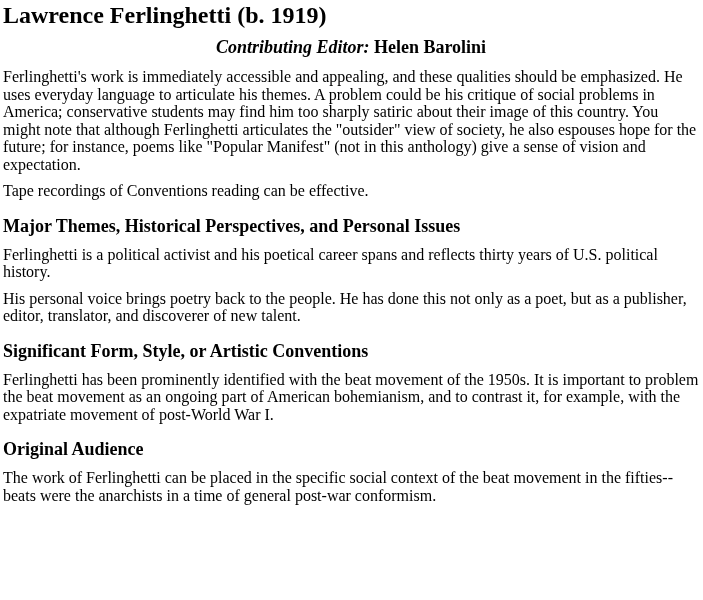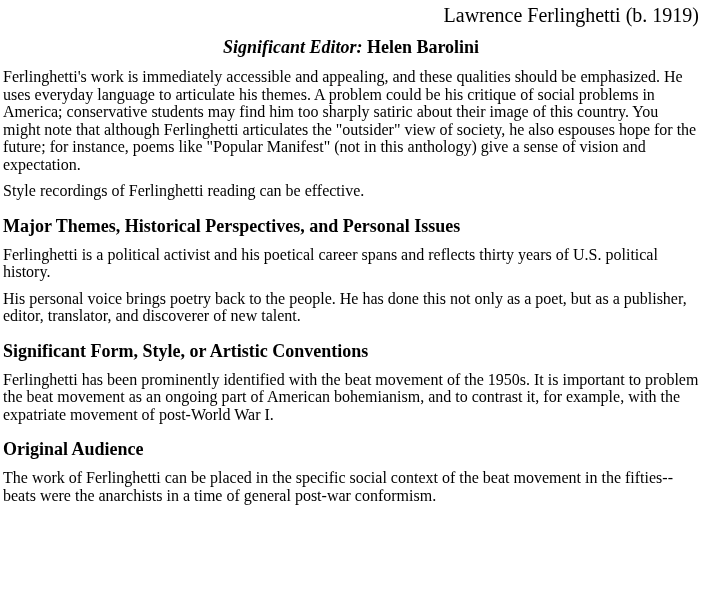--- a/index.html
+++ b/index.html
@@ -11,24 +11,24 @@
   body {
     margin: 0;
     padding: 2px 4px 0 3px;
     box-sizing: border-box;
     font-family: "Liberation Serif", "DejaVu Serif", serif;
     font-size: 16px;
     color: #000000;
     --link-color: #0000EE;
   }
   .page-title {
-    font-size: 20px;
+    font-size: 24px;
     line-height: 23px;
-    font-weight: normal;
-    text-align: right;
+    font-weight: bold;
+    text-align: left;
     margin: 2px 0 10px 0;
   }
   .byline {
     font-size: 18px;
     line-height: 21px;
     font-weight: bold;
     text-align: center;
     margin: 10px 0 10px 0;
   }
   .byline i { font-style: italic; }
@@ -44,24 +44,24 @@
     font-family: Liberation Serif, serif;
   }
 </style>
 </head>
 <body style="--link-color: #0000EE;">
 
 <div>
 
   <h1 class="page-title">Lawrence Ferlinghetti (b. 1919)</h1>
 
-  <h2 class="byline"><i>Significant Editor:</i> <span>Helen Barolini</span></h2>
+  <h2 class="byline"><i>Contributing Editor:</i> <span>Helen Barolini</span></h2>
 
   <p class="body-paragraph">Ferlinghetti's work is immediately accessible and appealing, and these qualities should be emphasized. He uses everyday language to articulate his themes. A problem could be his critique of social problems in America; conservative students may find him too sharply satiric about their image of this country. You might note that although Ferlinghetti articulates the "outsider" view of society, he also espouses hope for the future; for instance, poems like "Popular Manifest" (not in this anthology) give a sense of vision and expectation.</p>
-  <p class="body-paragraph">Style recordings of Ferlinghetti reading can be effective.</p>
+  <p class="body-paragraph">Tape recordings of Conventions reading can be effective.</p>
 
   <h3 class="section-heading">Major Themes, Historical Perspectives, and Personal Issues</h3>
   <p class="body-paragraph">Ferlinghetti is a political activist and his poetical career spans and reflects thirty years of U.S. political history.</p>
   <p class="body-paragraph">His personal voice brings poetry back to the people. He has done this not only as a poet, but as a publisher, editor, translator, and discoverer of new talent.</p>
 
   <h3 class="section-heading">Significant Form, Style, or Artistic Conventions</h3>
   <p class="body-paragraph">Ferlinghetti has been prominently identified with the beat movement of the 1950s. It is important to problem the beat movement as an ongoing part of American bohemianism, and to contrast it, for example, with the expatriate movement of post-World War I.</p>
 
   <h3 class="section-heading">Original Audience</h3>
   <p class="body-paragraph">The work of Ferlinghetti can be placed in the specific social context of the beat movement in the fifties-- beats were the anarchists in a time of general post-war conformism.</p>

